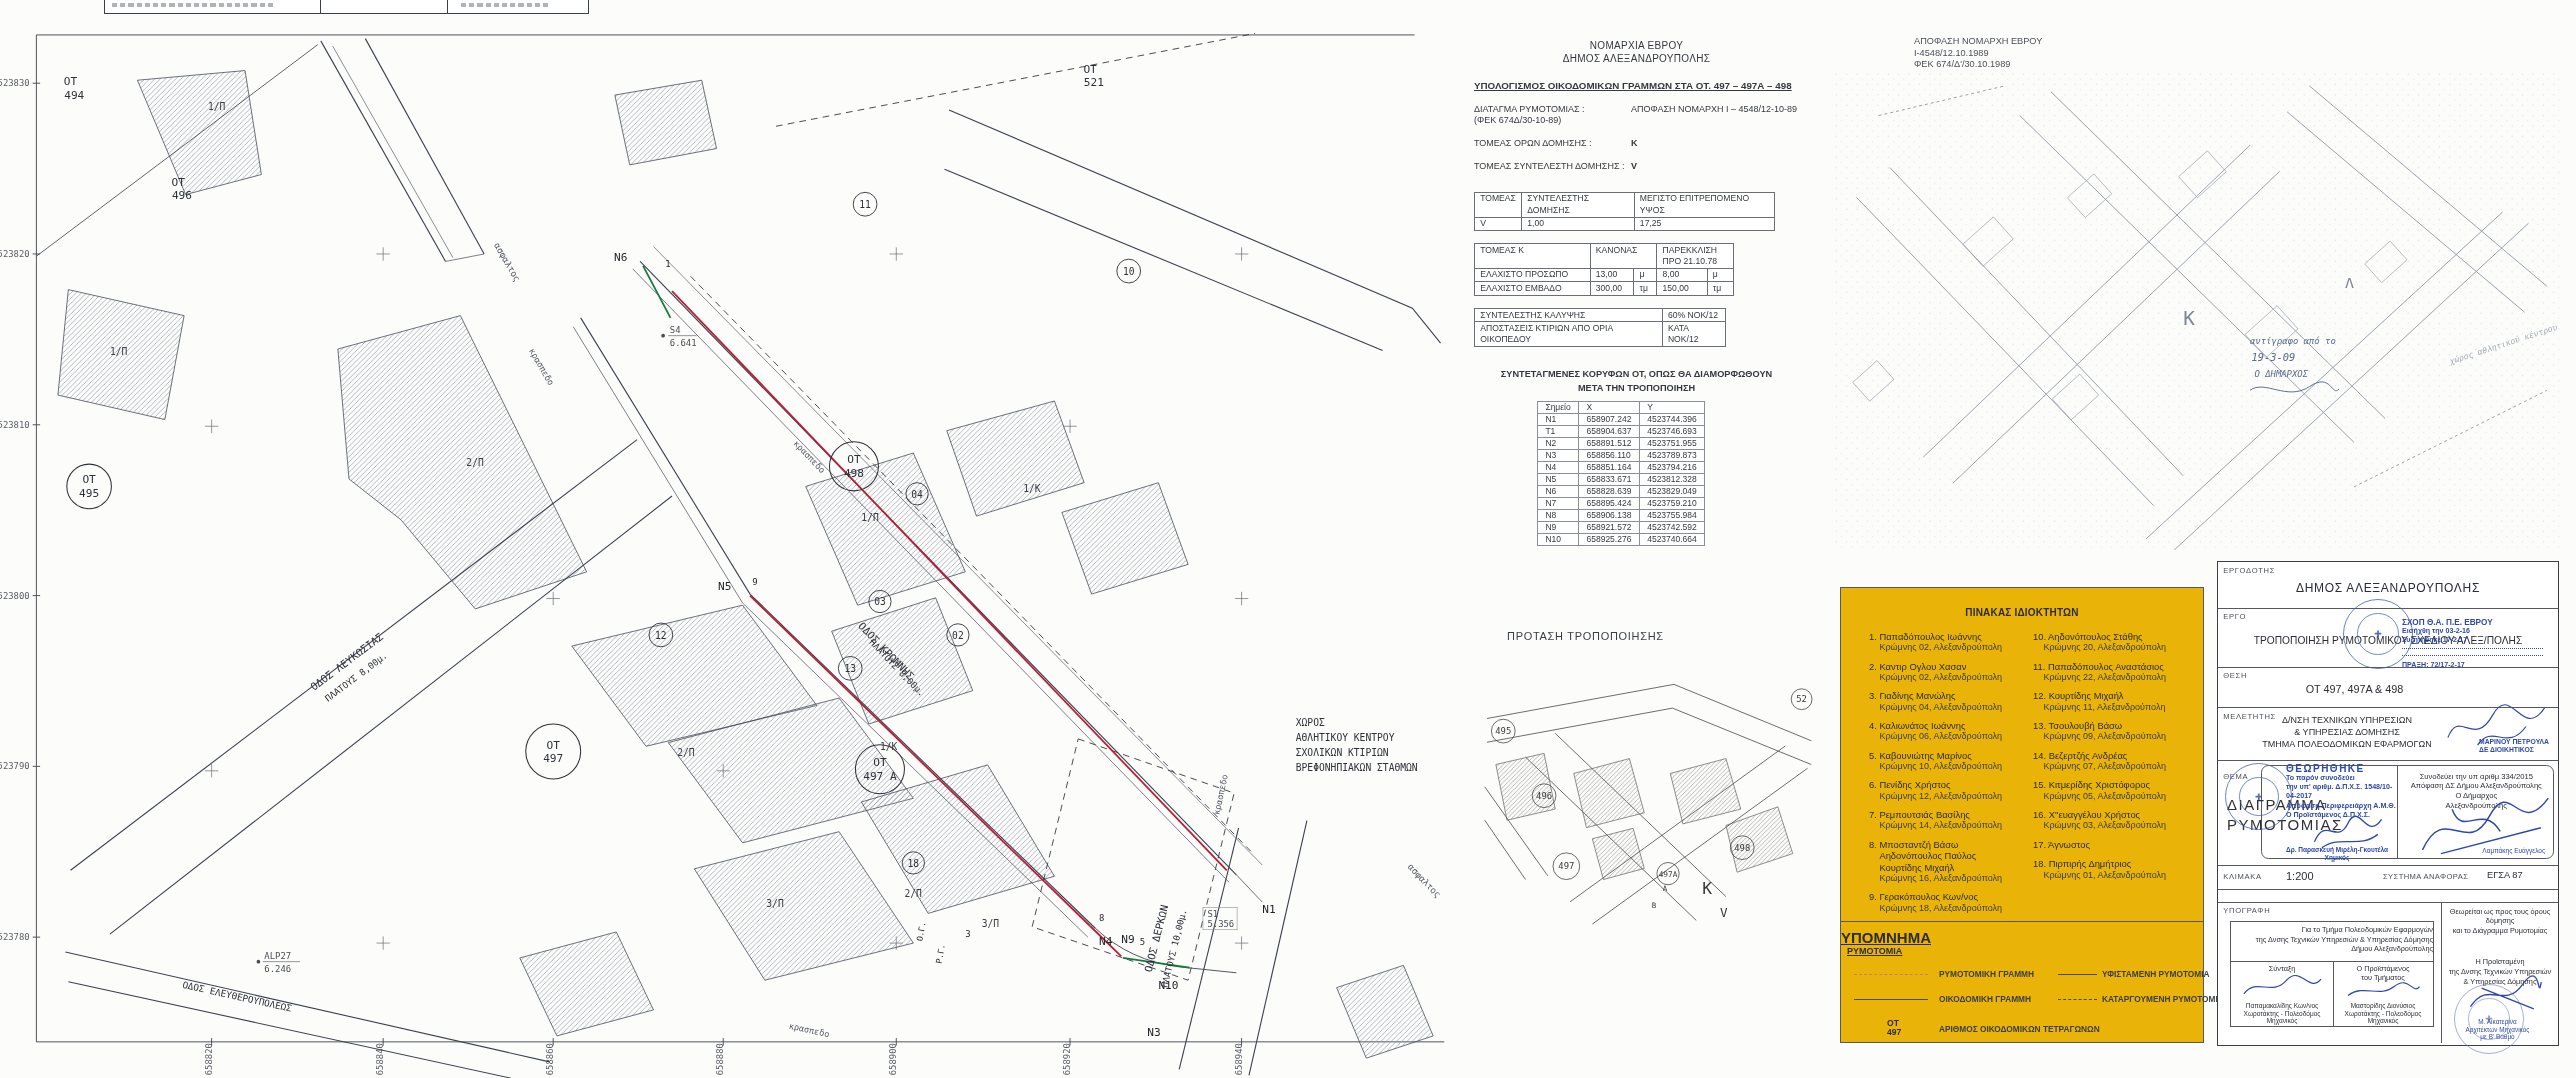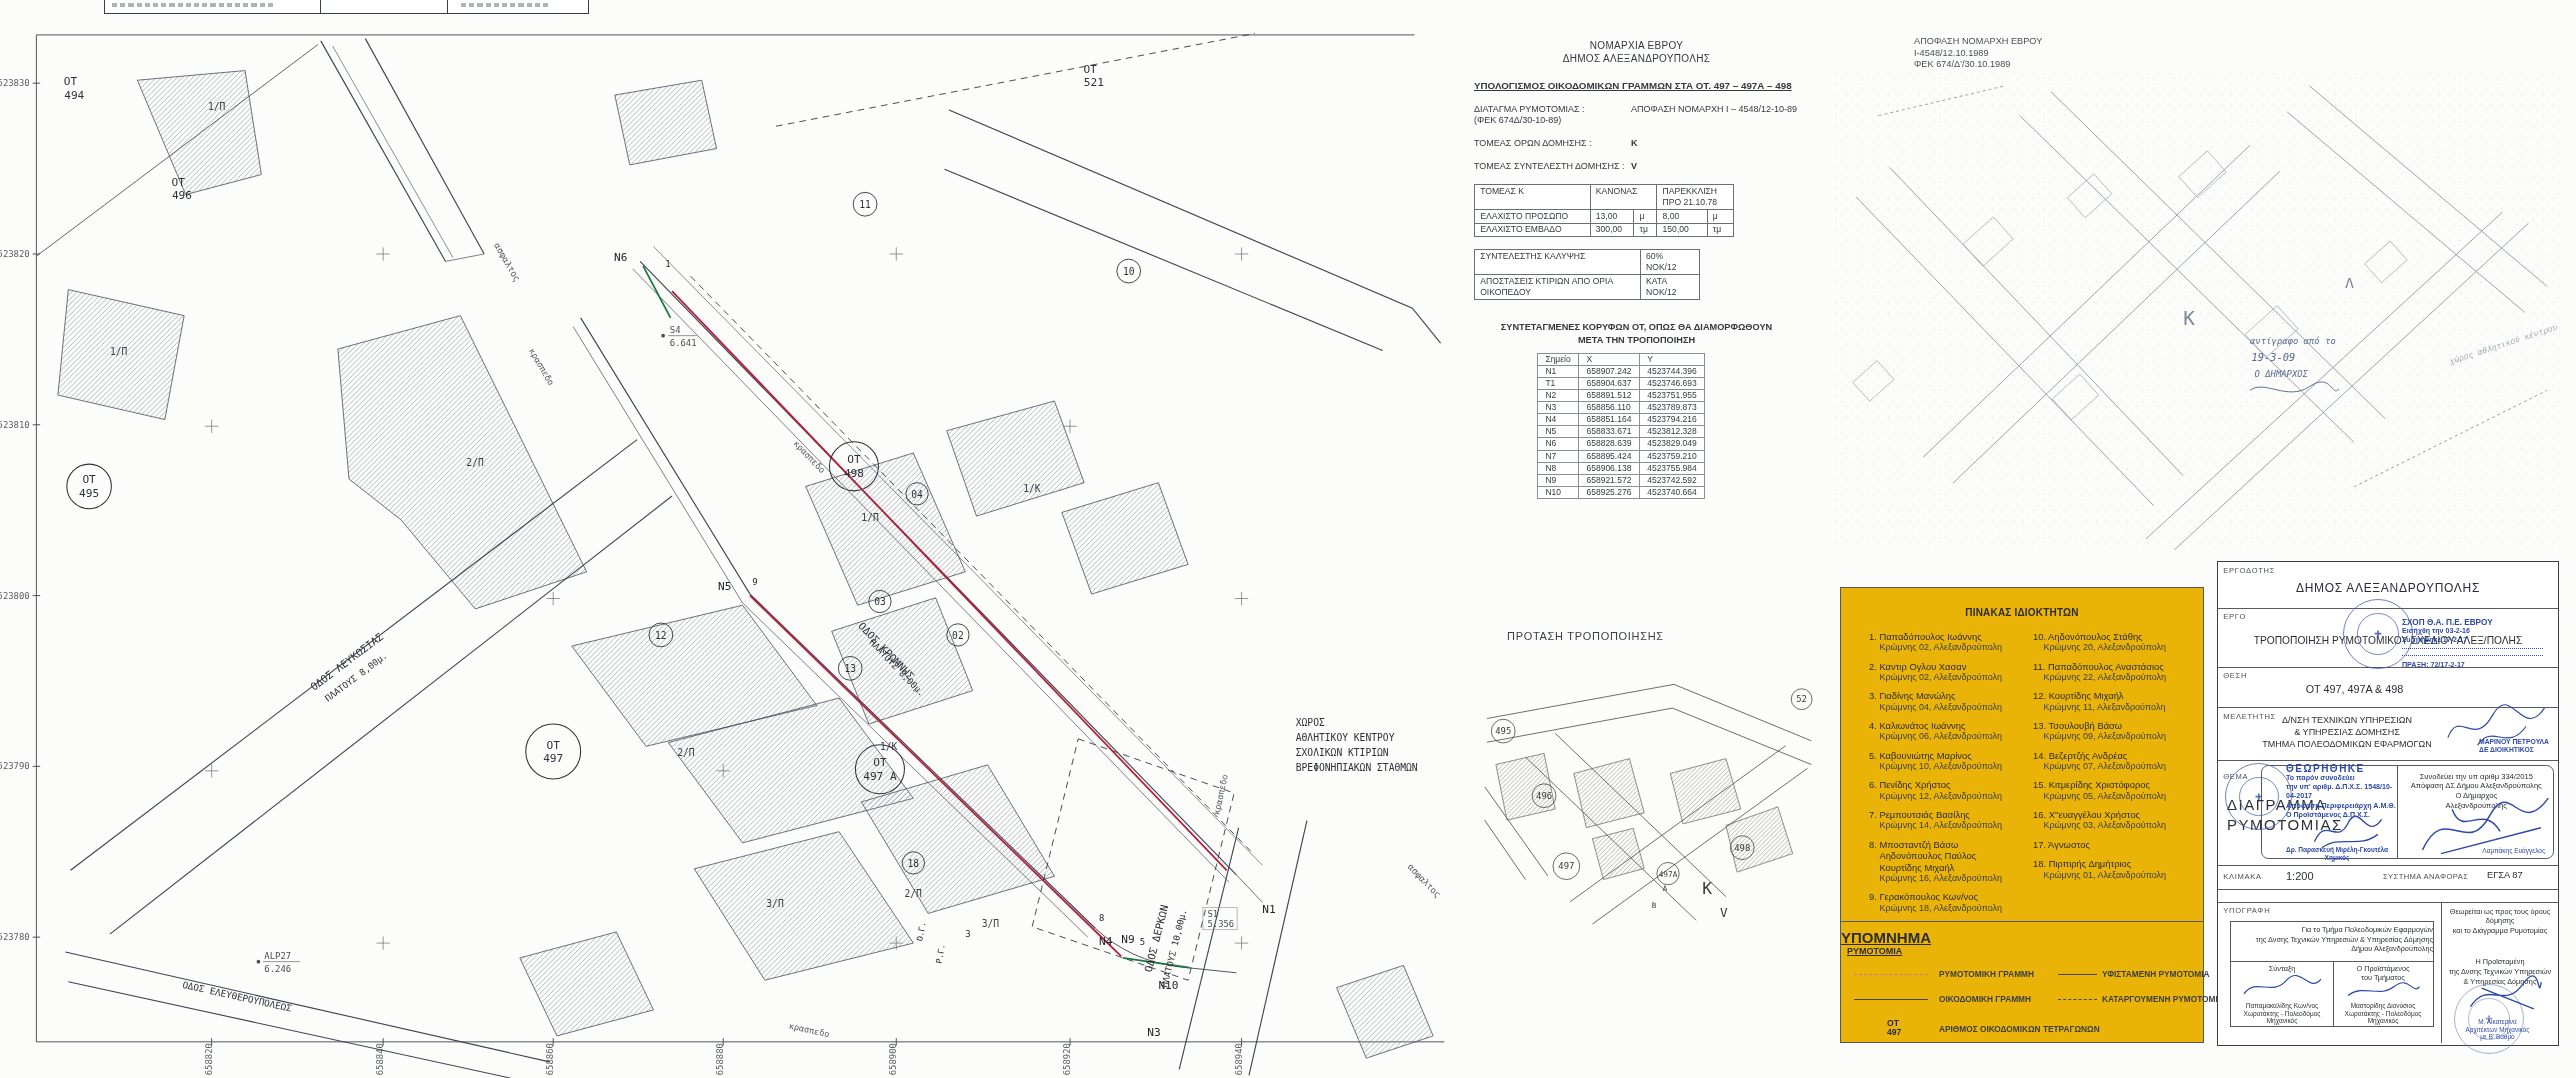--- a/index.html
+++ b/index.html
@@ -273,20 +273,34 @@
   </div>
 
   <div class="calc doc">
     <div class="ctr">ΝΟΜΑΡΧΙΑ ΕΒΡΟΥ</div>
     <div class="ctr">ΔΗΜΟΣ ΑΛΕΞΑΝΔΡΟΥΠΟΛΗΣ</div>
     <div class="title">ΥΠΟΛΟΓΙΣΜΟΣ ΟΙΚΟΔΟΜΙΚΩΝ ΓΡΑΜΜΩΝ ΣΤΑ ΟΤ. 497 – 497Α – 498</div>
     <div class="meta"><span class="lbl">ΔΙΑΤΑΓΜΑ ΡΥΜΟΤΟΜΙΑΣ :</span><span>ΑΠΟΦΑΣΗ ΝΟΜΑΡΧΗ Ι – 4548/12-10-89 (ΦΕΚ 674Δ/30-10-89)</span></div>
     <div class="meta"><span class="lbl">ΤΟΜΕΑΣ ΟΡΩΝ ΔΟΜΗΣΗΣ :</span><b>Κ</b></div>
     <div class="meta"><span class="lbl">ΤΟΜΕΑΣ ΣΥΝΤΕΛΕΣΤΗ ΔΟΜΗΣΗΣ :</span><b>V</b></div>
 
+    <table style="margin-top:19.3px;width:301px;">
+      <tbody>
+          <tr>
+        <th>ΤΟΜΕΑΣ</th>
+        <th>ΣΥΝΤΕΛΕΣΤΗΣ ΔΟΜΗΣΗΣ</th>
+        <th>ΜΕΓΙΣΤΟ ΕΠΙΤΡΕΠΟΜΕΝΟ ΥΨΟΣ</th>
+      </tr>
+      <tr>
+        <td>V</td>
+        <td>1,00</td>
+        <td>17,25</td>
+      </tr>
+    </tbody>
+      </table>
 
     <table style="width:260px;">
       <tbody>
           <tr>
         <td>ΤΟΜΕΑΣ  Κ</td>
         <td colspan="2">ΚΑΝΟΝΑΣ</td>
         <td colspan="2"><span>ΠΑΡΕΚΚΛΙΣΗ</span><br><span>ΠΡΟ 21.10.78</span></td>
       </tr>
       <tr>
         <td>ΕΛΑΧΙΣΤΟ ΠΡΟΣΩΠΟ</td>
@@ -298,21 +312,21 @@
       <tr>
         <td>ΕΛΑΧΙΣΤΟ ΕΜΒΑΔΟ</td>
         <td>300,00</td>
         <td>τμ</td>
         <td>150,00</td>
         <td>τμ</td>
       </tr>
     </tbody>
       </table>
 
-    <table style="width:226px;">
+    <table style="width:252px;">
       <tbody>
           <tr>
         <td>ΣΥΝΤΕΛΕΣΤΗΣ ΚΑΛΥΨΗΣ</td>
         <td>60% ΝΟΚ/12</td>
       </tr>
       <tr>
         <td>ΑΠΟΣΤΑΣΕΙΣ ΚΤΙΡΙΩΝ ΑΠΟ ΟΡΙΑ ΟΙΚΟΠΕΔΟΥ</td>
         <td>ΚΑΤΑ ΝΟΚ/12</td>
       </tr>
     </tbody>

